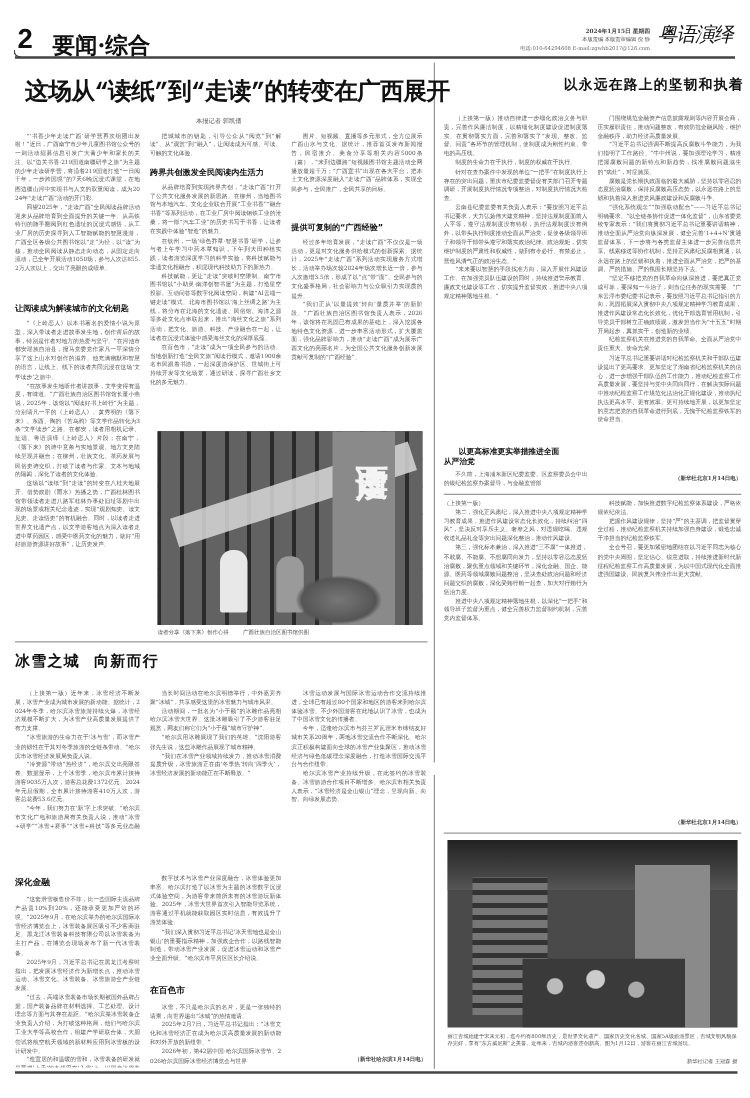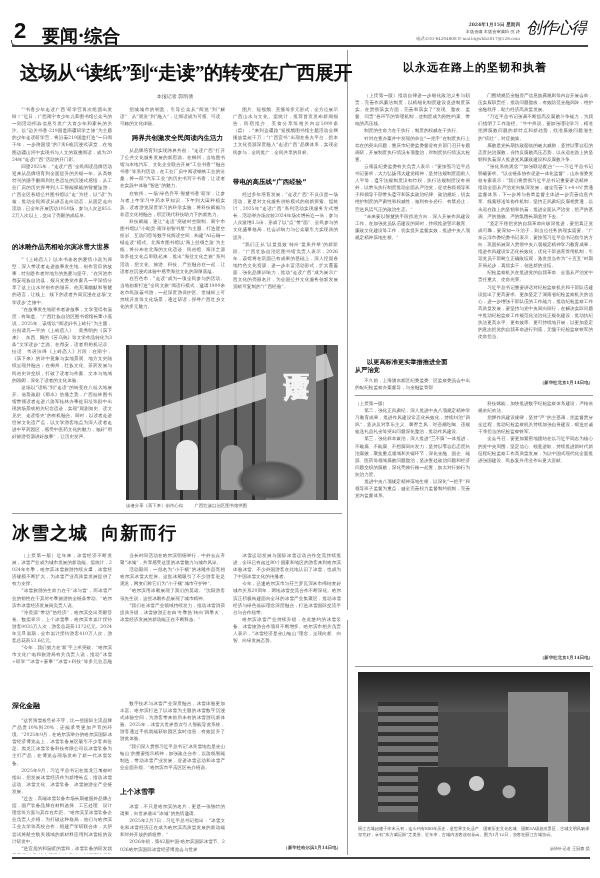--- a/index.html
+++ b/index.html
@@ -15,57 +15,57 @@
 </style>
 </head>
 <body>
 
 <div class="abs" style="left:0;top:0;width:600px;height:48px;">
   <div class="abs" style="left:14px;top:18px;font-family:'Liberation Sans',sans-serif;font-weight:bold;font-size:22px;color:#111;">2</div>
   <div class="abs" style="left:42px;top:24px;font-family:'DejaVu Serif',serif;font-weight:bold;font-size:18px;color:#111;">要闻·综合</div>
   <div class="abs" style="left:440px;top:22px;font-size:4.6px;color:#444;width:80px;text-align:right;font-weight:bold;">2024年1月15日 星期四</div>
   <div class="abs" style="left:400px;top:29px;font-size:4.2px;color:#555;width:120px;text-align:right;">本版责编 本版责审编辑 倪 静</div>
   <div class="abs" style="left:390px;top:36px;font-size:4.2px;color:#666;width:130px;text-align:right;">电话:010-64294608 E-mail:zgwhb2017@126.com</div>
-  <div class="abs" style="left:526px;top:18px;font-family:'DejaVu Serif',serif;font-size:16px;color:#111;font-style:italic;letter-spacing:-1px;">创作心得</div>
+  <div class="abs" style="left:526px;top:18px;font-family:'DejaVu Serif',serif;font-size:16px;color:#111;font-style:italic;letter-spacing:-1px;">粤语演绎</div>
 </div>
 <div class="rule" style="left:12px;top:45px;width:576px;height:1.5px;"></div>
 <div class="abs" style="left:11px;top:40px;width:6px;height:6px;border-left:1.5px solid #444;border-bottom:1.5px solid #444;border-bottom-left-radius:5px;"></div>
 
 <div class="vrule" style="left:347px;top:50px;height:560px;"></div>
 <div class="vrule" style="left:347px;top:620px;height:235px;"></div>
 
-<div class="abs" style="left:20px;top:60px;width:320px;font-family:Liberation Serif, serif;font-weight:bold;font-size:19px;color:#111;white-space:nowrap;letter-spacing:-0.5px;">这场从“读纸”到“走读”的转变在广西展开</div>
+<div class="abs" style="left:20px;top:60px;width:320px;font-family:Liberation Mono, monospace;font-weight:bold;font-size:19px;color:#111;white-space:nowrap;letter-spacing:-0.5px;">这场从“读纸”到“走读”的转变在广西展开</div>
 <div class="abs" style="left:120px;top:93px;width:110px;text-align:center;font-size:5px;color:#555;">本报记者 郭凯倩</div>
 
 <div class="abs body-text" style="left:12px;top:106px;width:100px;height:128px;">
   <p>“‘书香少年走读广西’研学营再次组团出发啦！”近日，广西南宁市少年儿童图书馆公众号的一则活动招募信息引发广大青少年和家长的关注。以“边关书香·219国道南疆研学之旅”为主题的少年走读研学营，将沿着219国道打造“一日阅千年，一步跨国境”的7天6晚沉浸式课堂，在地图边疆山河中实现书与人文的双重阅读，成为2024年“走读广西”活动的开门彩。</p>
   <p>回望2025年，“走读广西”全民阅读品牌活动迎来从品牌培育到全面提升的关键一年。从高铁特刊的随手翻阅到红色遗址的沉浸式感悟，从工业厂房的历史探寻到人工智能赋能的智慧漫游，广西全区各级公共图书馆以“走”为径，以“读”为核，推动全民阅读从静态走向动态，从固定走向流动，已全年开展活动1050场，参与人次达855.2万人次以上，交出了亮眼的成绩单。</p>
 </div>
-<div class="abs sect" style="left:12px;top:243px;font-size:6.5px;">的冰雕作品亮相哈尔滨冰雪大世界</div>
+<div class="abs sect" style="left:12px;top:243px;font-size:6.5px;">让阅读成为解读城市的文化钥匙</div>
 <div class="abs body-text" style="left:12px;top:256px;width:100px;height:305px;">
   <p>“《上岭恋人》以本书著名的爱情小说为原型，深入带读者走进故事发生地，创作背后的故事，特别是作者对地方的热爱与坚守。”在河池市都安瑶族自治县，报马党委党作家凡一平深情分享了这上山水对创作的滋养。他充满幽默和智慧的语言，让线上、线下的读者共同沉浸在这场‘文学读步’之旅中。</p>
   <p>“在故事发生地听作者讲故事，文学变得有温度，有味道。”广西壮族自治区图书馆馆长董小燕说，2025年，该馆以“阅读好书上岭行”为主题，分别请凡一平的《上岭恋人》、黄秀明的《落下来》、东西、陶的《苦乌鸦》等文学作品转化为3条“文学读步”之路。在都安，读者用相机记录、扯话、粤语演绎《上岭恋人》片段；在南宁，《落下来》的诗中意象与实地景观、地方文史陆续呈现并融合；在柳州，壮族文化、茶药发展与民俗史诗交织，打破了读者与作家、文本与地域的隔阂，深化了读者的文化体验。</p>
   <p>这场以“读纸”到“走读”的转变在八桂大地展开。借势政剧《雨水》热播之势，广西桂林图书馆带领读者走进八路军桂林办事处旧址等剧中出现的场景或相关纪念遗迹，实现“观剧知史、读文见史、走读悟史”的有机融合。同时，以读者走进世界文化遗产点，以文学游客地点为深入读者走进中草药园区，感受中医药文化的魅力，做好“用好旅游资源讲好故事”，让历史发声。</p>
 </div>
 
 <div class="abs body-text" style="left:120px;top:106px;width:105px;height:22px;">
   <p>把城城市的钥匙，引导公众从“阅览”到“解读”、从“观赏”到“融入”，让阅读成为可感、可读、可触的文化体验。</p>
 </div>
-<div class="abs sect" style="left:132px;top:134px;font-size:6.5px;">跨界共创激发全民阅读内生活力</div>
+<div class="abs sect" style="left:120px;top:134px;font-size:6.5px;">跨界共创激发全民阅读内生活力</div>
 <div class="abs body-text" style="left:120px;top:147px;width:105px;height:190px;">
   <p>从品牌培育到实现跨界共创，“走读广西”打开了公共文化服务发展的新思路。在柳州，当地图书馆与本地汽车、文化企业联合开展“工业书香”“融合书香”等系列活动，在工业厂房中阅读钢铁工业的沧桑，将一部“汽车工业”的历史书写于书香，让读者在实践中体验“智造”的魅力。</p>
   <p>在钦州，一场‘绿色乔草·智慧书香’研学，让参与者上午学习中药本草知识，下午到大田种植实践，读者游览深度学习的科学实验，将科技赋能与非遗文化相融合，积淀现代科技助力下的新热力。</p>
   <p>科技赋能，更让“走读”突破时空限制。南宁市图书馆以“小助灵·南洋创智书屋”为主题，打造星空投影、互动问答等数字化阅读空间，构建“AI云端一键走读”模式。北海市图书馆以‘海上丝绸之路’为主线，将分布在北海的文化遗迹、民俗馆、海洋之源等多处文化点串联起来，推出“海丝文化之旅”系列活动，把文化、旅游、科技、产业融合在一起，让读者在沉浸式体验中感受海丝文化的深厚底蕴。</p>
   <p>在百色市，“走读”成为一项全民参与的活动。当地创新打造“全民文旅”阅读行模式，邀请1900余名市民跟着书游，一起深度游保护区、世城街上可持续开发等文化场景，通过研读，探寻广西壮乡文化的多元魅力。</p>
 </div>
 
 <div class="abs body-text" style="left:233px;top:106px;width:105px;height:64px;">
   <p>图片、短视频、直播等多元形式，全方位展示广西山水与文化。据统计，推荐首页发布新闻报告，民宿推介、美食分享等相关内容5000条（篇），“来到边疆路”短视频图书馆主题活动全网播放量超千万；“广西宜书”出现在各大平台，把本土文化资源深度融入“走读广西”品牌体系，实现全民参与，全民推广，全民共享的目标。</p>
 </div>
-<div class="abs sect" style="left:233px;top:178px;font-size:6.5px;">带电的高压线“广西经验”</div>
+<div class="abs sect" style="left:233px;top:178px;font-size:6.5px;">提供可复制的“广西经验”</div>
 <div class="abs body-text" style="left:233px;top:191px;width:105px;height:146px;">
   <p>经过多年培育发展，“走读广西”不仅仅是一场活动，更是对文化服务供给模式的创新探索。据统计，2025年“走读广西”系列活动实现服务方式增长，活动举办场次较2024年场次增长近一倍，参与人次激增3.5倍，形成了以“点”带“面”、全民参与的文化盛事格局，社会影响力与公众吸引力实现质的提升。</p>
   <p>“我们正从‘以量提效’转向‘量质并举’的新阶段。”广西壮族自治区图书馆负责人表示，2026年，该馆将在巩固已有成果的基础上，深入挖掘各地特色文化资源，进一步丰富活动形式，扩大覆盖面，强化品牌影响力，推动“走读广西”成为展示广西文化的亮丽名片，为全国公共文化服务创新发展贡献可复制的“广西经验”。</p>
 </div>
 
 <div class="photo" style="left:126px;top:345px;width:212px;height:155px;background:#3a3a3a;">
   <div class="abs" style="left:0;top:0;width:212px;height:155px;background:repeating-linear-gradient(90deg,#2a2a2a 0 3px,#6a6a6a 3px 18px),repeating-linear-gradient(0deg,#222 0 2px,transparent 2px 22px);opacity:.85;"></div>
   <div class="abs" style="left:10px;top:70px;width:200px;height:24px;background:#d8d8d8;transform:rotate(-18deg);transform-origin:left top;opacity:.85;"></div>
   <div class="abs" style="left:140px;top:0;width:50px;height:155px;background:#8a8a8a;"></div>
   <div class="abs" style="left:146px;top:8px;width:40px;font-family:'DejaVu Serif',serif;font-weight:bold;font-size:26px;line-height:30px;color:#f4f4f4;writing-mode:vertical-rl;">走读广西</div>
@@ -73,21 +73,21 @@
   <div class="abs" style="left:95px;top:100px;width:22px;height:45px;background:#9a9a9a;border-radius:10px 10px 2px 2px;"></div>
   <div class="abs" style="left:110px;top:115px;width:70px;height:40px;background:radial-gradient(ellipse at center,#777 0,#555 60%,transparent 70%);"></div>
 </div>
 <div class="abs" style="left:126px;top:503px;width:212px;font-size:4.4px;color:#555;">
   <span>读者分享《落下来》创作心得</span>
   <span style="margin-left:10px;">广西壮族自治区图书馆供图</span>
 </div>
 
 <div class="rule" style="left:12px;top:513px;width:330px;height:0.8px;background:#999;"></div>
 
-<div class="abs" style="left:355px;top:60px;width:240px;text-align:center;">
+<div class="abs" style="left:355px;top:60px;width:240px;text-align:right;">
   <div style="font-family:'DejaVu Sans',sans-serif;font-weight:bold;font-size:11px;color:#111;letter-spacing:1px;">以永远在路上的坚韧和执着</div>
 </div>
 <div class="abs body-text" style="left:355px;top:92px;width:115px;height:260px;">
   <p>（上接第一版）推动自律进一步细化政治义务与职责，完善作风廉洁制度，以精细化制度建设促进制度落实。在贯彻落实方面，完善和落实了“发现、整改、监督、问责”各环节的管理机制，使制度成为刚性约束、带电的高压线。</p>
   <p>制度的生命力在于执行，制度的权威在于执行。</p>
   <p>针对在查办案件中发现的单位“一把手”在制度执行上存在的突出问题，重庆市纪委监委督促有关部门召开专题调研，开展制度执行情况专项整治，对制度执行情况大检查。</p>
   <p>云南县纪委监委有关负责人表示：“要按照习近平总书记要求，大力弘扬伟大建党精神，坚持法规制度面前人人平等，遵守法规制度没有特权，执行法规制度没有例外，以带头执行制度推动全面从严治党，促使各级领导班子和领导干部带头遵守和落实政治纪律、政治规矩，切实维护制度的严肃性和权威性，做到有令必行、有禁必止，营造风清气正的政治生态。”</p>
   <p>“未来要以智慧的手段找准方向，深入开展作风建设工作。在加强党员队伍建设的同时，持续推进警示教育、廉政文化建设等工作，切实提升监督实效，推进中央八项规定精神落地生根。”</p>
 </div>
 <div class="abs sect" style="left:355px;top:358px;width:115px;font-size:6.2px;line-height:8px;">
@@ -130,21 +130,21 @@
   <div class="abs" style="left:0;top:0;width:232px;height:40px;background:linear-gradient(180deg,#222 0,#555 100%);"></div>
   <div class="abs" style="left:20px;top:30px;width:60px;height:110px;background:repeating-linear-gradient(0deg,#777 0 6px,#333 6px 10px);"></div>
   <div class="abs" style="left:150px;top:20px;width:60px;height:130px;background:#8a8a8a;"></div>
   <div class="abs" style="left:60px;top:95px;width:130px;height:55px;background:radial-gradient(circle at 20% 40%,#bbb 0 6px,transparent 7px),radial-gradient(circle at 45% 30%,#ccc 0 7px,transparent 8px),radial-gradient(circle at 70% 45%,#aaa 0 6px,transparent 7px),#3a3a3a;"></div>
 </div>
 <div class="abs" style="left:358px;top:826px;width:232px;font-size:4.2px;line-height:6.2px;color:#555;">
   <span>丽江古城始建于宋末元初，迄今约有800年历史，是世界文化遗产、国家历史文化名城、国家5A级旅游景区，古城文明风貌保存完好，享有“东方威尼斯”之美誉。近年来，古城内游客连创新高。图为1月12日，游客在丽江古城游玩。</span>
 </div>
 <div class="abs" style="left:510px;top:846px;width:80px;text-align:right;font-size:4.2px;color:#555;">新华社记者 王冠森 摄</div>
 
-<div class="abs" style="left:12px;top:521px;font-family:'DejaVu Sans',sans-serif;font-weight:bold;font-size:18px;color:#111;letter-spacing:1px;word-spacing:6px;">冰雪之城 向新而行</div>
+<div class="abs" style="left:12px;top:521px;font-family:'DejaVu Sans',sans-serif;font-weight:bold;font-size:12px;color:#111;letter-spacing:1px;word-spacing:6px;">冰雪之城 向新而行</div>
 
 <div class="abs body-text" style="left:12px;top:552px;width:100px;height:112px;">
   <p>（上接第一版）近年来，冰雪经济不断发展，冰雪产业成为城市发展的新动能。据统计，2024年冬季，哈尔滨冰雪旅游持续火爆，冰雪经济规模不断扩大，为冰雪产业高质量发展提供了有力支撑。</p>
   <p>“冰雪旅游的生命力在于‘冰与雪’，而冰雪产业的韧性在于其对冬季旅游的全链条带动。”哈尔滨市冰雪经济发展局负责人说。</p>
   <p>“冷资源”带动“热经济”，哈尔滨交出亮眼答卷。数据显示，上个冰雪季，哈尔滨市累计接待游客9035万人次，游客总花费1372亿元。2024年元旦假期，全市累计接待游客410万人次，游客总花费53.6亿元。</p>
   <p>“今年，我们努力在‘新’字上求突破。”哈尔滨市文化广电和旅游局有关负责人说，推动“冰雪+研学”“冰雪+赛事”“冰雪+科技”等多元业态融合，进一步完善旅游基础设施，提升旅游公共服务，构建全方位、高质量的冬季旅游供给体系，让这里的“冰雪热”更有新意、更有温度。</p>
 </div>
 <div class="abs sect" style="left:12px;top:701px;font-size:7px;">深化金融</div>
 <div class="abs body-text" style="left:12px;top:717px;width:100px;height:137px;">
   <p>“这套滑雪板售价不菲，比一些国际主流品牌产品贵10%到20%，还能承受更加严苛的环境。”2025年9月，在哈尔滨举办的哈尔滨国际冰雪经济博览会上，冰雪装备展区吸引不少客商驻足。黑龙江冰雪装备科技有限公司以冰雪装备为主打产品，在博览会现场发布了新一代冰雪装备。</p>
@@ -156,21 +156,21 @@
 <div class="abs body-text" style="left:120px;top:552px;width:105px;height:148px;">
   <p>当长时间活动在哈尔滨明德举行，中外嘉宾齐聚“冰城”，共享感受这里的冰雪魅力与城市风采。</p>
   <p>活动期间，一批名为“小于额”的冰雕作品亮相哈尔滨冰雪大世界。这批冰雕吸引了不少游客驻足观赏，网友们称它们为“小于额”城市守护神”。</p>
   <p>“哈尔滨用冰雕展现了我们的英雄。”沈阳游客张先生说，这些冰雕作品展现了城市精神。</p>
   <p>“我们在冰雪产业领域持续发力，推动冰雪消费提质升级，冰雪旅游正在由‘冬季热’转向‘四季火’，冰雪经济发展的新动能正在不断释放。”</p>
 </div>
 <div class="abs body-text" style="left:120px;top:700px;width:105px;height:70px;">
   <p>数字技术与冰雪产业深度融合，冰雪体验更加丰富。哈尔滨打造了以冰雪为主题的冰雪数字沉浸式体验空间，为游客带来前所未有的冰雪游玩新体验。2025年，冰雪大世界首次引入智能导览系统，游客通过手机就能获取园区实时信息，有效提升了游览体验。</p>
   <p>“我们深入贯彻习近平总书记‘冰天雪地也是金山银山’的重要指示精神，加强政企合作，以路线智能制造，带动冰雪产业发展，促进冰雪运动和冰雪产业全面升级。”哈尔滨市平房区区长介绍说。</p>
 </div>
-<div class="abs sect" style="left:120px;top:787px;font-size:7px;">上个冰雪季</div>
+<div class="abs sect" style="left:120px;top:787px;font-size:7px;">在百色市</div>
 <div class="abs body-text" style="left:120px;top:803px;width:105px;height:52px;">
   <p>冰雪，不只是哈尔滨的名片，更是一张独特的请柬，向世界递出“冰城”的热情邀请。</p>
   <p>2025年2月7日，习近平总书记指出：“冰雪文化和冰雪经济正在成为哈尔滨高质量发展的新动能和对外开放的新纽带。”</p>
   <p>2026年初，第42届中国·哈尔滨国际冰雪节、2026哈尔滨国际冰雪经济博览会与世界</p>
 </div>
 
 <div class="abs body-text" style="left:233px;top:552px;width:108px;height:290px;">
   <p>冰雪运动发展与国际冰雪运动合作交流持续推进，全球已有超过80个国家和地区的游客来到哈尔滨体验冰雪。不少外国游客在此地认识了冰雪，也成为了中国冰雪文化的传播者。</p>
   <p>今年，适逢哈尔滨市与芬兰罗瓦涅米市缔结友好城市关系20周年，两地冰雪交流合作不断深化。哈尔滨正积极构建面向全球的冰雪产业集聚区，推动冰雪经济与绿色低碳理念深度融合，打造冰雪国际交流平台与合作纽带。</p>
   <p>哈尔滨冰雪产业持续升级，在此签约的冰雪装备、冰雪旅游合作项目不断增多。哈尔滨市相关负责人表示，“冰雪经济是金山银山”理念，呈现向新、向智、向绿发展态势。</p>

